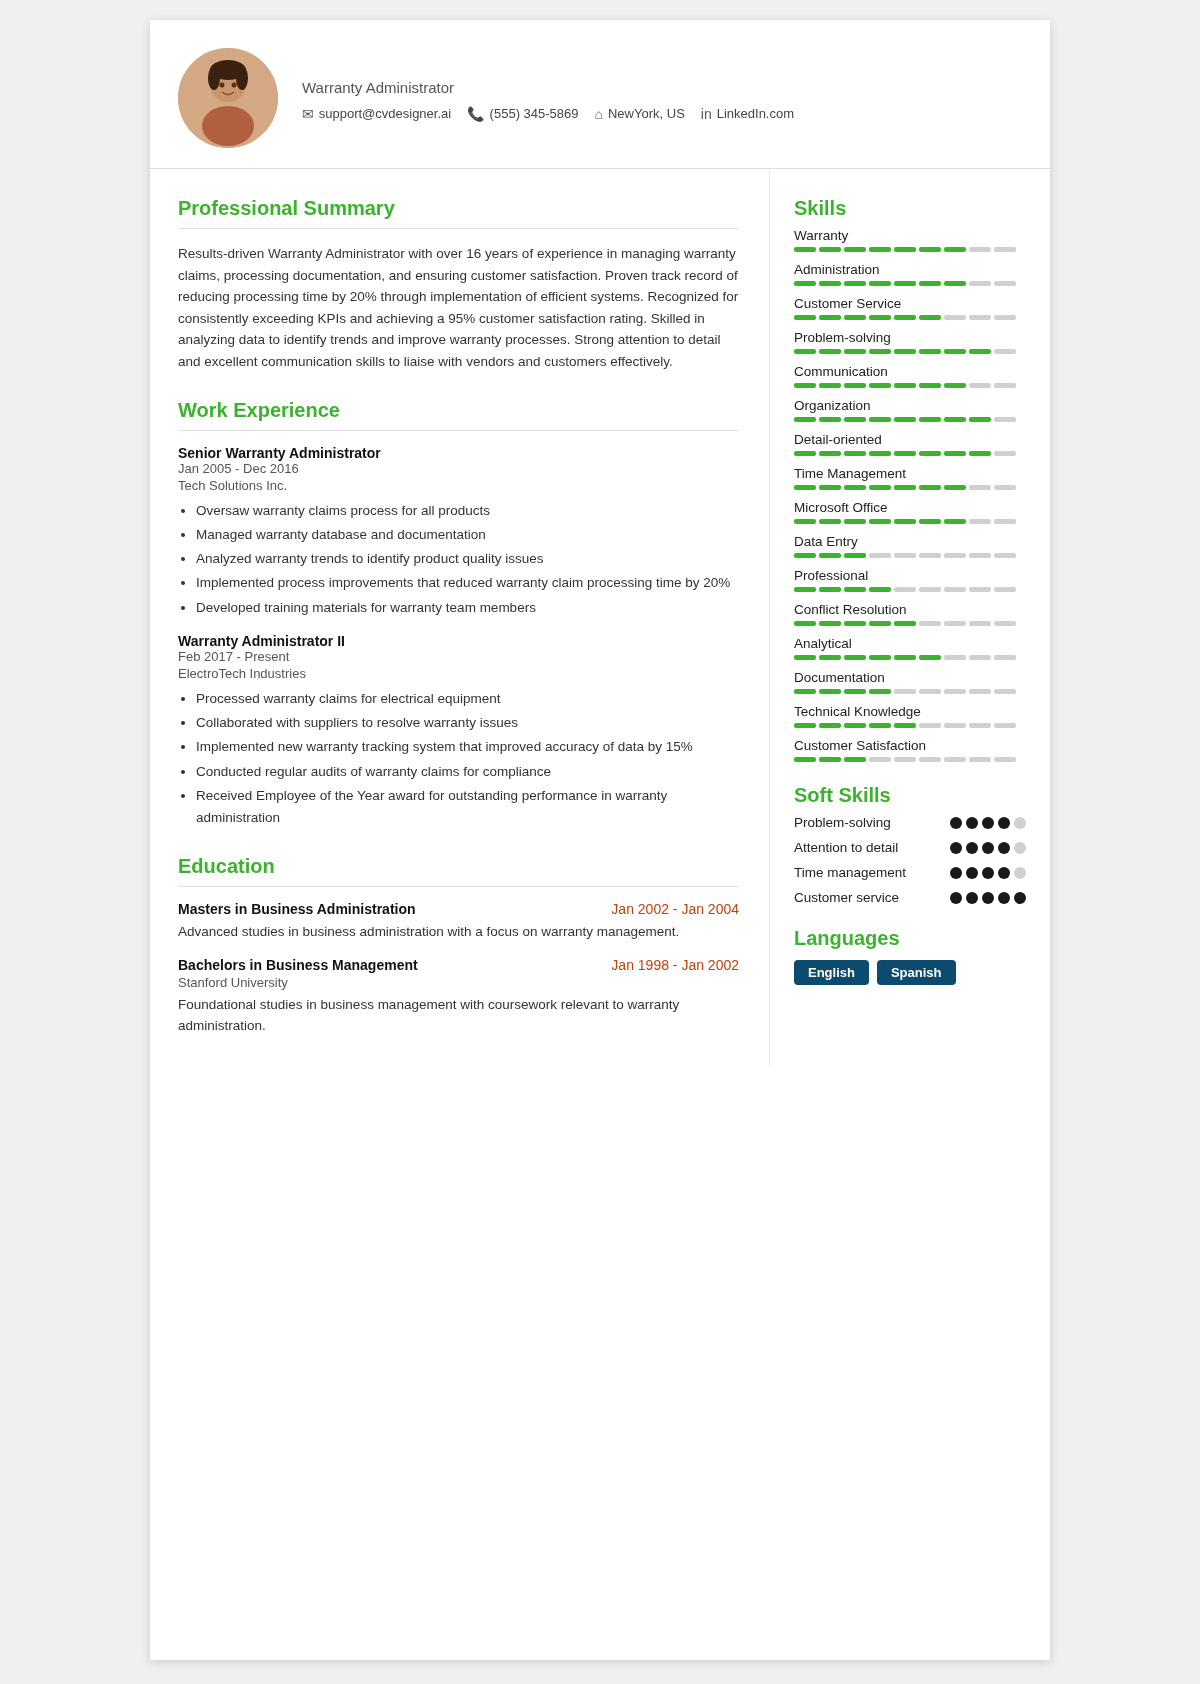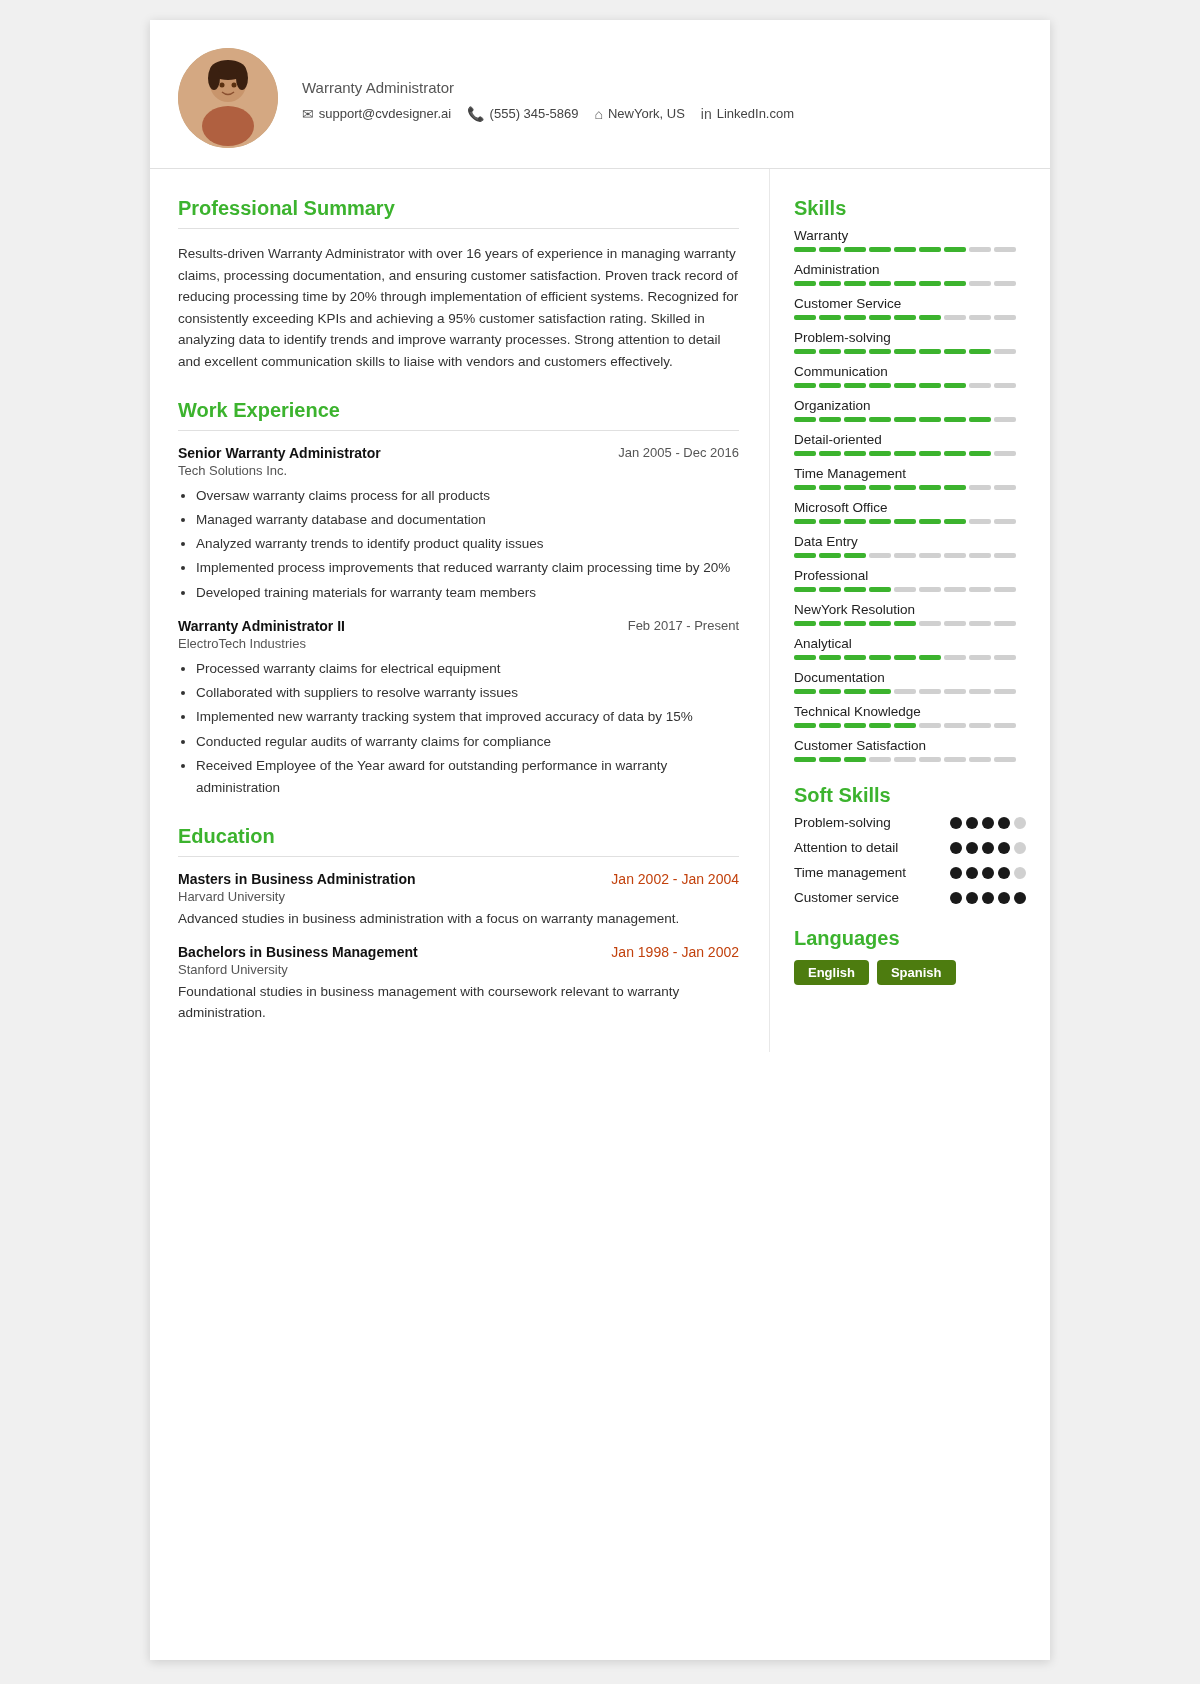--- a/index.html
+++ b/index.html
@@ -102,20 +102,21 @@
       color: #333;
       line-height: 1.6;
     }
     
     .work-section { margin-top: 26px; }
     .job-header {
       display: flex;
       justify-content: space-between;
       align-items: flex-start;
       margin-top: 14px;
+      flex-direction: column;
     }
     .job-title {
       font-size: 14px;
       font-weight: bold;
       color: #111;
     }
     .job-dates {
       font-size: 13px;
       color: #555;
       white-space: nowrap;
@@ -205,21 +206,21 @@
     .dot.filled { background: #1a1a1a; }
     .dot.empty { background: #d0d0d0; }
     
     .lang-section { margin-top: 22px; }
     .lang-tags {
       display: flex;
       gap: 8px;
       margin-top: 10px;
     }
     .lang-tag {
-      background: #4d7c0f;
+      background: #0c4a6e;
       color: #fff;
       font-size: 13px;
       font-weight: bold;
       padding: 5px 14px;
       border-radius: 4px;
     }
   </style>
 </head>
 <body>
 
@@ -315,21 +316,20 @@
 
       <div class="edu-section">
         <h2 class="section-title">Education</h2>
         <hr class="section-divider">
         <div id="edu-container">
             <div class="edu-entry">
     <div class="edu-header">
       <span class="edu-degree">Masters in Business Administration</span>
       <span class="edu-dates">Jan 2002 - Jan 2004</span>
     </div>
-    <div class="edu-school">Harvard University</div>
     <div class="edu-desc">Advanced studies in business administration with a focus on warranty management.</div>
   </div>
             <div class="edu-entry">
     <div class="edu-header">
       <span class="edu-degree">Bachelors in Business Management</span>
       <span class="edu-dates">Jan 1998 - Jan 2002</span>
     </div>
     <div class="edu-school">Stanford University</div>
     <div class="edu-desc">Foundational studies in business management with coursework relevant to warranty administration.</div>
   </div>
@@ -491,21 +491,21 @@
                 <div class="skill-seg filled"></div>
                 <div class="skill-seg filled"></div>
                 <div class="skill-seg empty"></div>
                 <div class="skill-seg empty"></div>
                 <div class="skill-seg empty"></div>
                 <div class="skill-seg empty"></div>
                 <div class="skill-seg empty"></div>
               </div>
   </div>
             <div class="skill-item">
-    <div class="skill-name">NewYork Resolution</div>
+    <div class="skill-name">Conflict Resolution</div>
     <div class="skill-bar">
                 <div class="skill-seg filled"></div>
                 <div class="skill-seg filled"></div>
                 <div class="skill-seg filled"></div>
                 <div class="skill-seg filled"></div>
                 <div class="skill-seg filled"></div>
                 <div class="skill-seg empty"></div>
                 <div class="skill-seg empty"></div>
                 <div class="skill-seg empty"></div>
                 <div class="skill-seg empty"></div>

